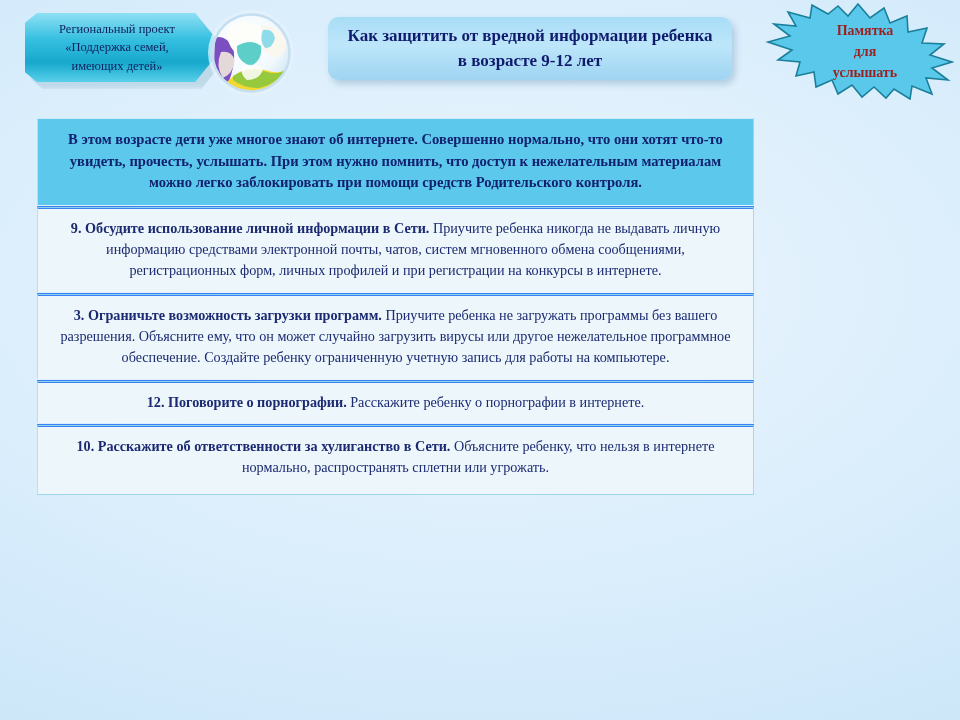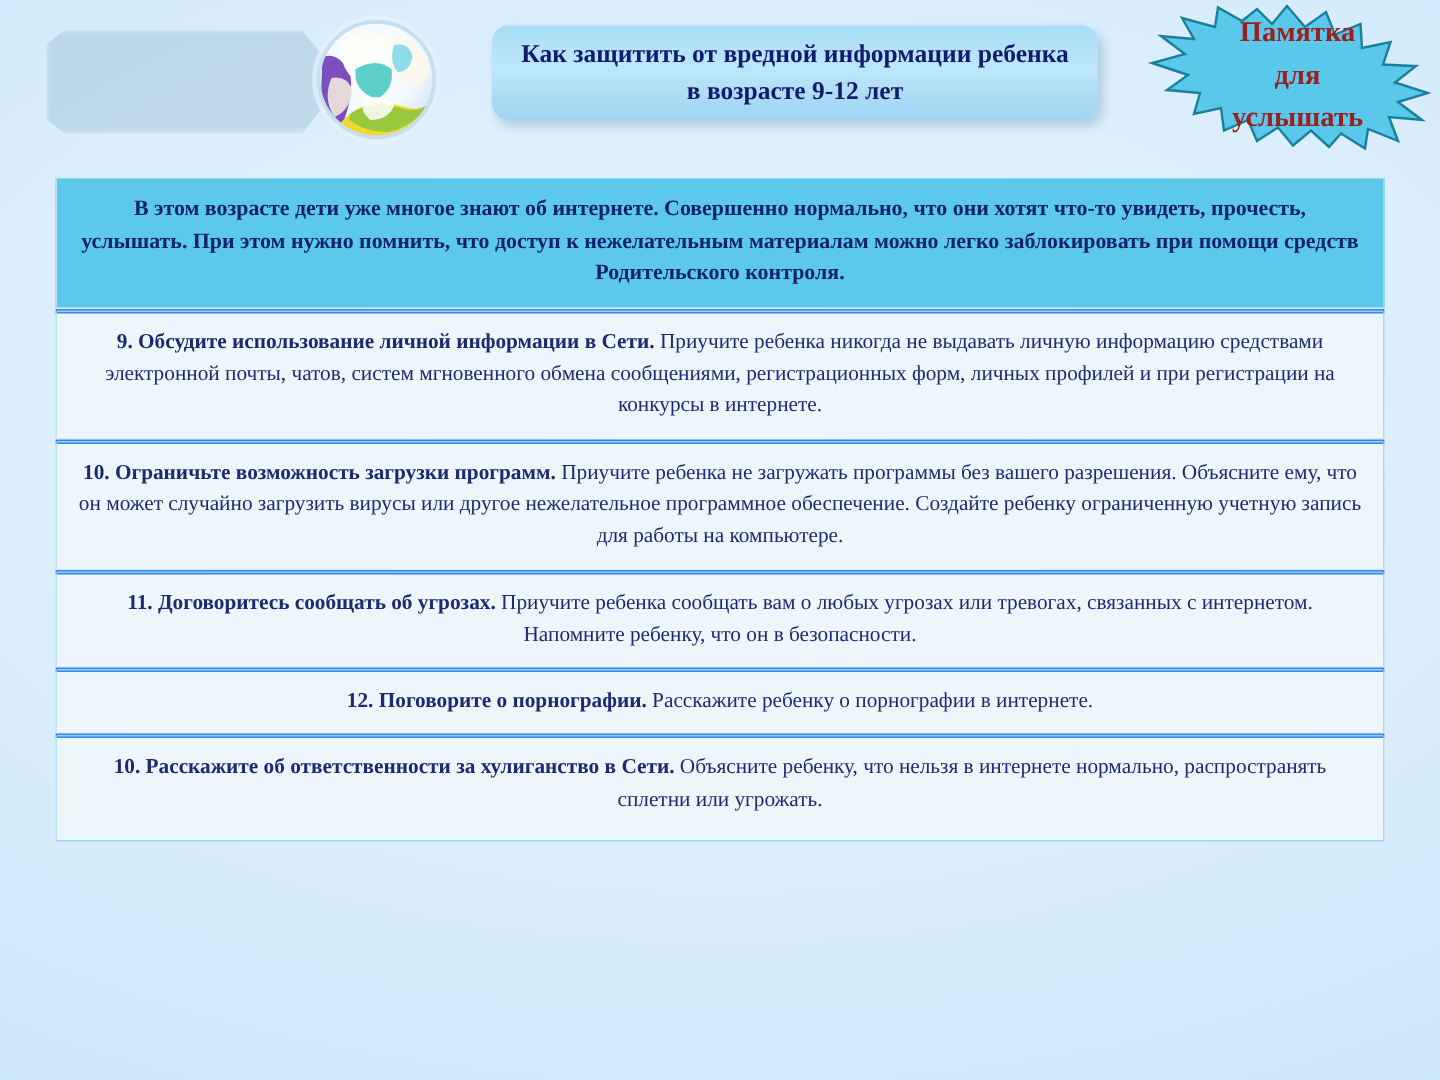--- a/index.html
+++ b/index.html
@@ -64,27 +64,27 @@
   }
 
   .star-badge {
     position: absolute; left: 762px; top: 2px;
     width: 192px; height: 98px;
   }
   .star-badge .star-label {
     position: absolute; left: 0; top: 0; width: 192px; height: 98px;
     display: flex; flex-direction: column;
     align-items: center; justify-content: center;
-    color: #9c1f1f; font-weight: bold; font-size: 19px;
+    color: #9c1f1f; font-weight: bold; font-size: 14px;
     line-height: 1.5; text-align: center;
     padding-left: 14px; box-sizing: border-box;
   }
 
   
-  .content { position: absolute; left: 37px; top: 118px; width: 886px; }
+  .content { position: absolute; left: 37px; top: 118px; width: 717px; }
 
   .intro-box {
     background: #5cc9ec;
     color: #11216f;
     font-weight: bold;
     font-size: 14.6px;
     line-height: 1.48;
     text-align: center;
     padding: 10px 16px 11px 16px;
     box-sizing: border-box;
@@ -119,20 +119,25 @@
     padding-bottom: 16px;
   }
 </style>
 </head>
 <body>
 
 <div class="header">
 
   <div class="plaque-shadow"></div>
 
+  <div class="project-plaque">
+    <span class="ln">Региональный проект</span>
+    <span class="ln">«Поддержка семей,</span>
+    <span class="ln">имеющих детей»</span>
+  </div>
 
   <div class="emblem">
     <svg width="96" height="90" viewBox="0 0 96 90">
       <defs>
         <radialGradient id="globeG" cx="42%" cy="34%" r="72%">
           <stop offset="0%" stop-color="#ffffff"></stop>
           <stop offset="62%" stop-color="#f2f9fe"></stop>
           <stop offset="100%" stop-color="#cfe4f2"></stop>
         </radialGradient>
         <clipPath id="cclip">
@@ -176,26 +181,23 @@
 
   <div class="intro-box">
     <span>В этом возрасте дети уже многое знают об интернете.  Совершенно нормально, что они хотят  что-то увидеть, прочесть, услышать.  При этом нужно помнить, что доступ к нежелательным материалам можно легко заблокировать  при помощи средств Родительского контроля.</span>
   </div>
 
   <div class="tip-box">
     <span class="lead">9. Обсудите использование личной информации в Сети.</span><span> Приучите ребенка  никогда не выдавать личную информацию средствами электронной почты, чатов, систем мгновенного обмена сообщениями, регистрационных  форм, личных профилей и при регистрации  на конкурсы  в интернете.</span>
   </div>
 
   <div class="tip-box">
-    <span class="lead">10. Ограничьте возможность загрузки программ.</span><span> Приучите ребенка не загружать программы без вашего разрешения.  Объясните ему, что он может случайно загрузить вирусы или другое нежелательное  программное обеспечение.  Создайте ребенку ограниченную учетную  запись для работы на компьютере.</span>
-  </div>
-
-  <div class="tip-box">
-    <span class="lead">11. Договоритесь  сообщать об угрозах.</span><span> Приучите ребенка сообщать вам о любых угрозах или тревогах, связанных с интернетом.  Напомните ребенку, что он в безопасности.</span>
-  </div>
+    <span class="lead">3. Ограничьте возможность загрузки программ.</span><span> Приучите ребенка не загружать программы без вашего разрешения.  Объясните ему, что он может случайно загрузить вирусы или другое нежелательное  программное обеспечение.  Создайте ребенку ограниченную учетную  запись для работы на компьютере.</span>
+  </div>
+
 
   <div class="tip-box">
     <span class="lead">12. Поговорите  о порнографии.</span><span> Расскажите ребенку о порнографии в интернете.</span>
   </div>
 
 
   <div class="tip-box">
     <span class="lead">10. Расскажите об ответственности  за хулиганство  в Сети.</span><span> Объясните ребенку, что нельзя в интернете нормально, распространять сплетни или угрожать.</span>
   </div>
 

